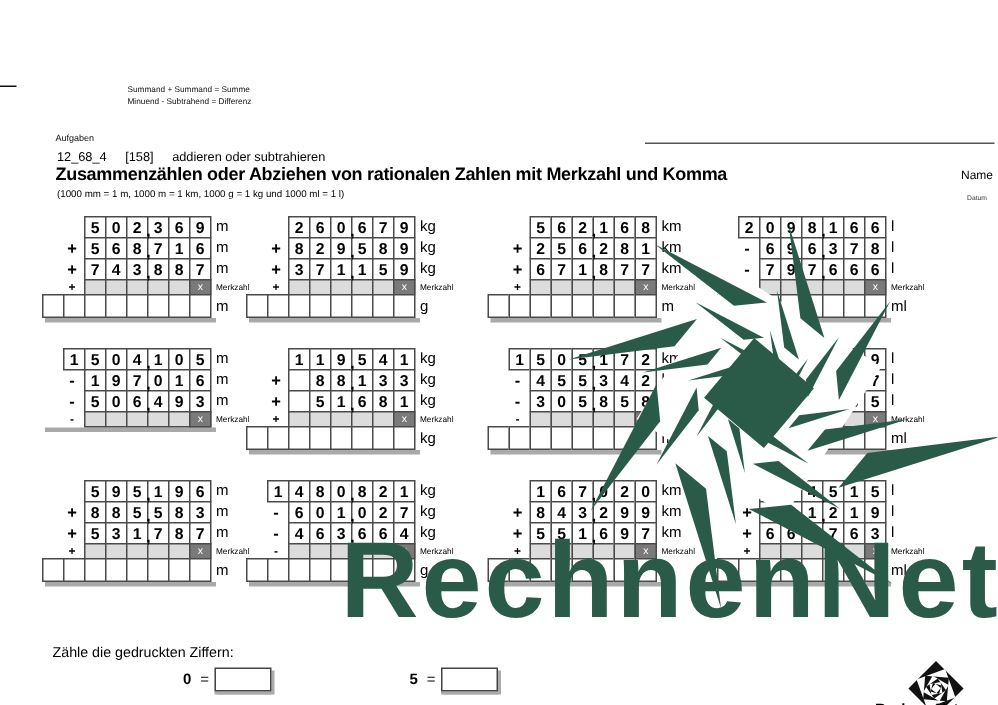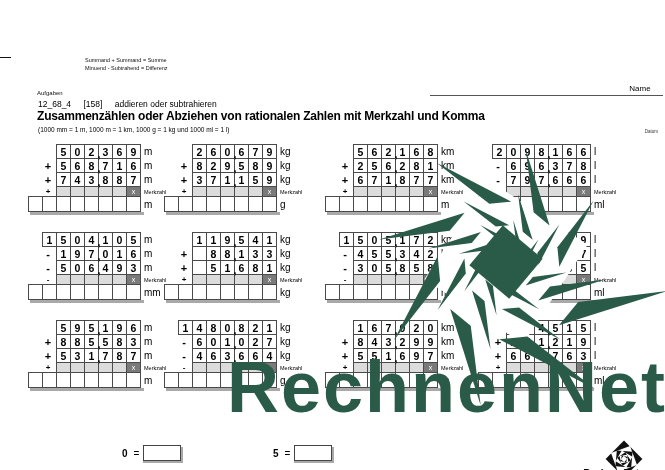--- a/index.html
+++ b/index.html
@@ -9,21 +9,21 @@
 
   
   .corner-tick{left:0;top:9px;width:11px;height:0;border-top:1.5px solid #111;}
   .formulas{left:85px;top:9px;font-size:5.5px;line-height:7.5px;color:#111;}
   .aufgaben{left:37px;top:42px;font-size:6px;color:#111;}
   .taskline{left:38px;top:51px;font-size:8.5px;}
   .taskline span{margin-right:10px;}
   .title{left:37px;top:61px;font-size:12px;font-weight:700;letter-spacing:-0.2px;}
   .subtitle{left:38px;top:78px;font-size:6.5px;}
   .nameline{left:430px;top:47px;width:233px;border-top:1px solid #555;}
-  .namelbl{left:618px;top:36px;width:44px;text-align:center;font-size:8px;}
+  .namelbl{left:618px;top:64px;width:44px;text-align:right;font-size:8px;}
   .datumlbl{left:618px;top:81px;width:40px;text-align:right;font-size:4.5px;color:#333;}
 
   
   #problems{position:absolute;inset:0;}
   .block{position:absolute;width:170px;}
   .brow{position:relative;display:flex;justify-content:flex-end;align-items:stretch;width:126px;height:15px;margin-top:-1px;}
   .brow.first{margin-top:0;}
   .op{width:12px;display:flex;align-items:center;justify-content:center;
       font-size:11px;font-weight:700;margin-right:2px;}
   .cell{position:relative;box-sizing:border-box;width:15px;border:1px solid #4a4a4a;background:#fff;
@@ -341,31 +341,20 @@
         <div class="brow mrow">
           <span class="op">-</span>
           <span class="cell"></span>
           <span class="cell"></span>
           <span class="cell"></span>
           <span class="cell"></span>
           <span class="cell"></span>
           <span class="cell xcell">x</span>
           <span class="unit munit">Merkzahl</span>
         </div>
-        <div class="brow rrow">
-          <span class="cell"></span>
-          <span class="cell"></span>
-          <span class="cell"></span>
-          <span class="cell"></span>
-          <span class="cell"></span>
-          <span class="cell"></span>
-          <span class="cell"></span>
-          <span class="cell"></span>
-          <span class="unit">mm</span>
-        </div>
         <div class="bshadow"></div>
       </div>
       <div class="block" style="left: 151px; top: 184px;">
         <div class="brow first">
           <span class="op"></span>
           <span class="cell">1</span>
           <span class="cell">1</span>
           <span class="cell">9<span class="comma">,</span></span>
           <span class="cell">5</span>
           <span class="cell">4</span>
@@ -737,20 +726,21 @@
           <span class="cell"></span>
           <span class="cell"></span>
           <span class="cell"></span>
           <span class="cell"></span>
           <span class="unit">ml</span>
         </div>
         <div class="bshadow"></div>
       </div>
     </div>
 
+  <div class="abs count-label">Zähle die gedruckten Ziffern:</div>
   <div class="count-item" style="left:122px;top:397px;">
     <span class="count-digit">0</span>
     <span class="count-eq">=</span>
     <span class="cbox"></span>
   </div>
   <div class="count-item" style="left:273px;top:397px;">
     <span class="count-digit">5</span>
     <span class="count-eq">=</span>
     <span class="cbox"></span>
   </div>

